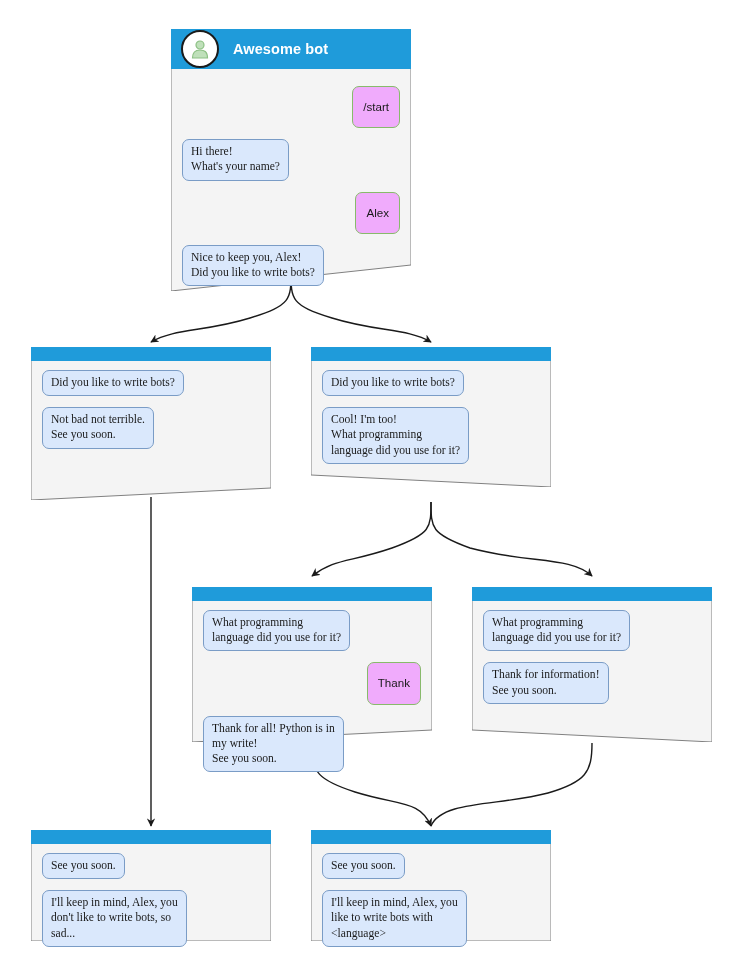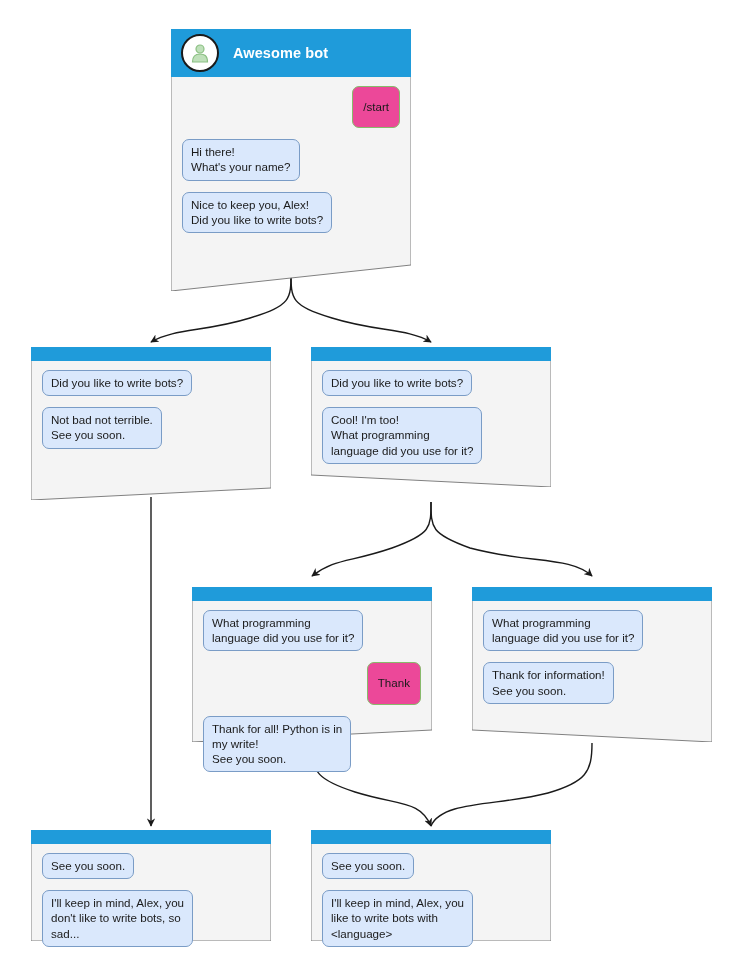--- a/index.html
+++ b/index.html
@@ -45,21 +45,21 @@
   .titlebar {
     position: absolute;
     left: 0;
     top: 0;
     width: 100%;
     height: 14px;
     background: #1f9bda;
     box-sizing: border-box;
   }
   .titlebar.tall {
-    height: 48px;
+    height: 40px;
     display: flex;
     align-items: center;
     padding-left: 10px;
   }
   .avatar {
     width: 34px;
     height: 34px;
     border-radius: 50%;
     background: #ffffff;
     border: 2px solid #1a1a1a;
@@ -94,23 +94,24 @@
     line-height: 15.2px;
     color: #1a1a1a;
     border-radius: 7px;
     padding: 4px 8px 5px 8px;
     white-space: pre-line;
     box-sizing: border-box;
   }
   .bubble.bot {
     background: #dae8fc;
     border: 1px solid #7a9cc6;
+    font-family: Liberation Serif, serif;
   }
   .bubble.user {
-    background: #ec4899;
+    background: #f0abfc;
     border: 1px solid #88ba6b;
     min-width: 40px;
     padding: 9px 10px 10px 10px;
     text-align: left;
   }
   .bubble.user.pad {
     padding-top: 12px;
     padding-bottom: 13px;
   }
 </style>
@@ -153,20 +154,23 @@
         <span class="bot-title">Awesome bot</span>
       </div>
       <div class="chat" style="top:48px;">
         <div class="row right">
           <span class="bubble user pad">/start</span>
         </div>
         <div class="row left">
           <span class="bubble bot">Hi there!
 What's your name?</span>
         </div>
+        <div class="row right">
+          <span class="bubble user pad">Alex</span>
+        </div>
         <div class="row left">
           <span class="bubble bot">Nice to keep you, Alex!
 Did you like to write bots?</span>
         </div>
       </div>
     </div>
   </div>
 
   <div class="node" style="left:31px; top:347px; width:240px; height:153px;">
     <svg class="node-shape" viewBox="0 0 240 153" preserveAspectRatio="none">

